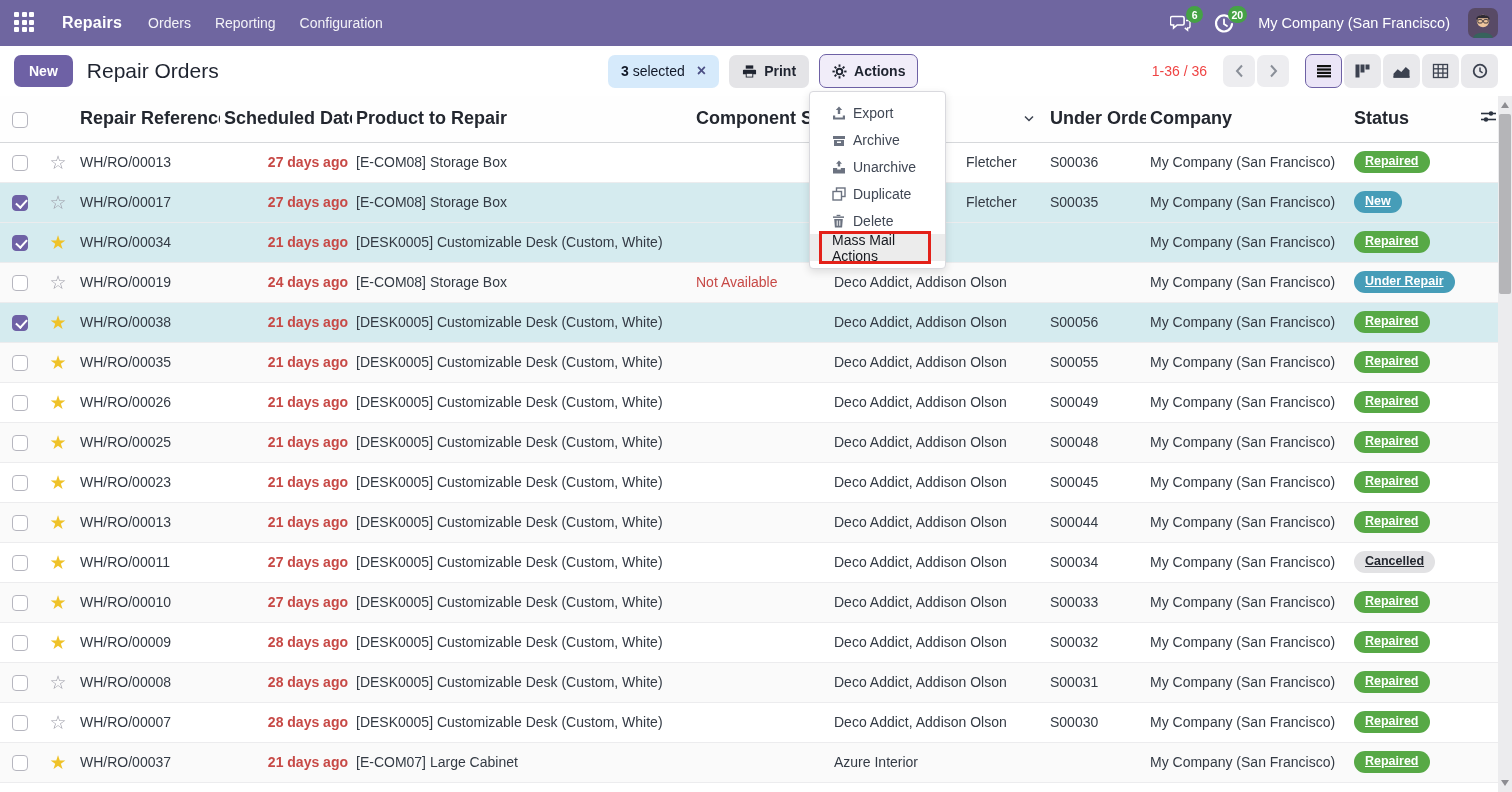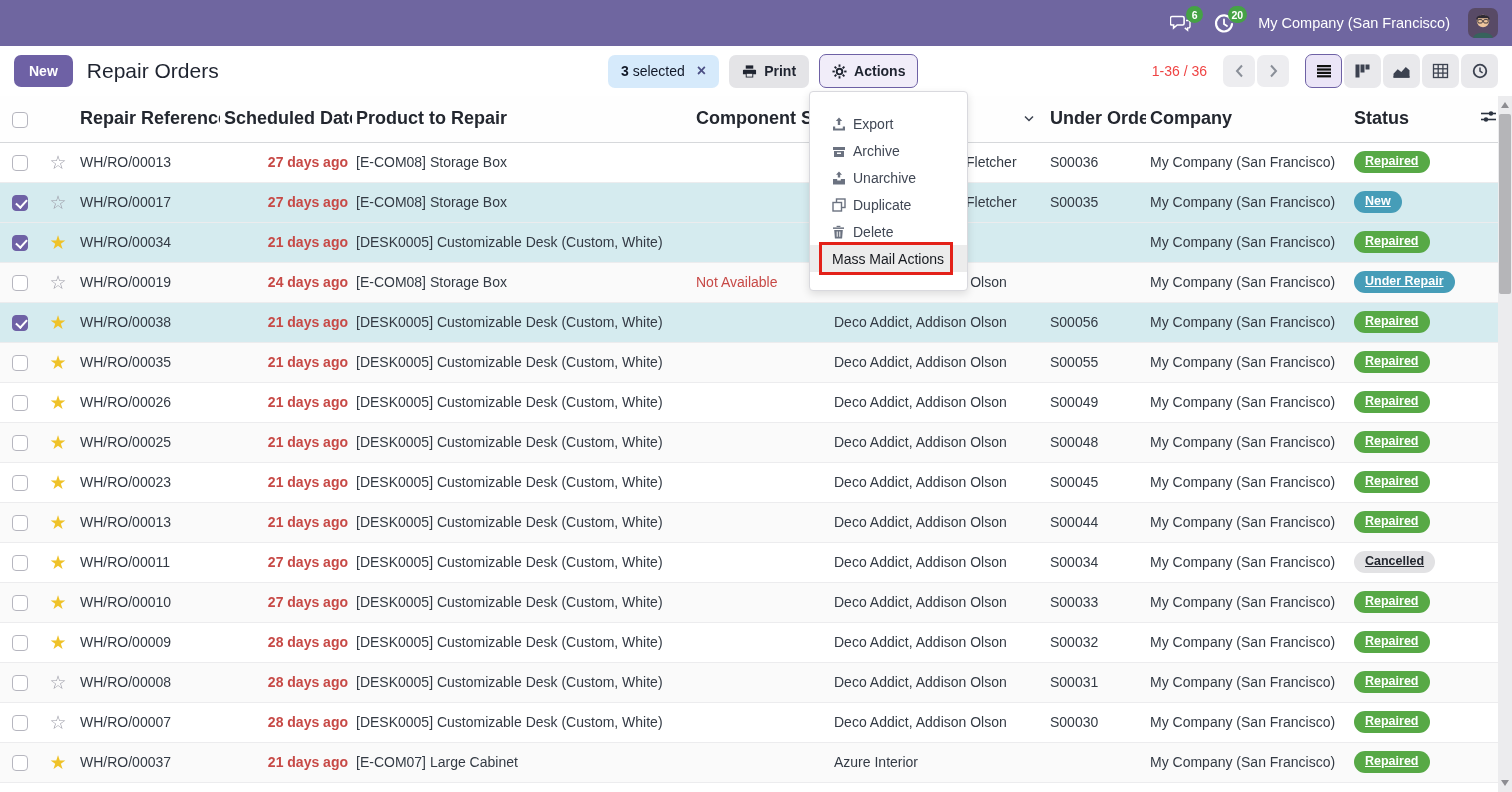--- a/index.html
+++ b/index.html
@@ -80,23 +80,23 @@
   .comp-red { color:var(--danger,#c74946); }
   .badge { display:inline-block; border-radius:11px; padding:3px 11px 4px; font-size:12.5px;
     font-weight:700; color:#fff; line-height:1.2;text-decoration:underline; }
   .badge-green { background:var(--b-green,#57a946); }
   .badge-blue { background:var(--b-blue,#469db8); }
   .badge-gray { background:var(--b-gray,#e2e2e4); color:#23272f; }
   th .th-flex { display:flex; align-items:center; justify-content:space-between; }
   .adjust-icon { color:#2b3340; cursor:pointer; display:inline-block; }
 
   
-  .dropdown { position:absolute; left:809px; top:91px; width:159px; background:#fff;
+  .dropdown { position:absolute; left:809px; top:91px; width:137px; background:#fff;
     border:1px solid #d9d9de; border-radius:4px; box-shadow:0 3px 9px rgba(0,0,0,.12);
-    padding:18px 0; z-index:30; }
+    padding:7px 0; z-index:30; }
   .dd-item { display:flex; align-items:center; height:27px; padding:0 10px 0 22px;
     font-size:14px; color:#404754; cursor:pointer; position:relative; }
   .dd-item .dd-icon { width:15px; margin-right:6px; color:#6b7280; display:flex; }
   .dd-item.highlighted { background:#ececec; color:#16191f; }
   .dd-item.highlighted::after { content:""; position:absolute; left:9px; right:14px;
     top:-3px; bottom:-3px; border:3px solid var(--ann-red,#e32119); pointer-events:none; }
 
   
   .vscroll { position:absolute; right:0; top:96px; width:14px; height:696px; background:#ececee; }
   .vs-arrow { position:absolute; left:0; width:14px; height:14px; display:flex;
@@ -108,20 +108,39 @@
     border-top:6px solid #8d8d92; }
   .vs-thumb { position:absolute; left:1px; top:18px; width:12px; height:180px;
     background:#b5b5b8; border-radius:2px; cursor:pointer; }
 </style>
 </head>
 <body>
 
 <div class="screen">
 
   <header class="topbar">
+    <div class="topbar-left">
+      <div class="apps-grid">
+        <i></i>
+          <i></i>
+          <i></i>
+          <i></i>
+          <i></i>
+          <i></i>
+          <i></i>
+          <i></i>
+          <i></i>
+      </div>
+      <span class="app-name">Repairs</span>
+      <nav style="display:flex;gap:24px;">
+          <span class="menu-item">Orders</span>
+          <span class="menu-item">Reporting</span>
+          <span class="menu-item">Configuration</span>
+        </nav>
+    </div>
     <div class="topbar-right">
       <div class="sysicon">
         <svg width="21" height="19" viewBox="0 0 21 19">
           <path d="M2 2.5h10.5a1.6 1.6 0 0 1 1.6 1.6v5.3a1.6 1.6 0 0 1-1.6 1.6H7.2L3.6 14v-3H2A1.6 1.6 0 0 1 .4 9.4V4.1A1.6 1.6 0 0 1 2 2.5z" fill="none" stroke="#fff" stroke-width="1.6"></path>
           <path d="M16 6.5h2.6a1.4 1.4 0 0 1 1.4 1.4v4.6a1.4 1.4 0 0 1-1.4 1.4h-1v2.4l-2.8-2.4" fill="none" stroke="#fff" stroke-width="1.4"></path>
         </svg>
         <span class="count-badge">6</span>
       </div>
       <div class="sysicon">
         <svg width="20" height="20" viewBox="0 0 20 20">

